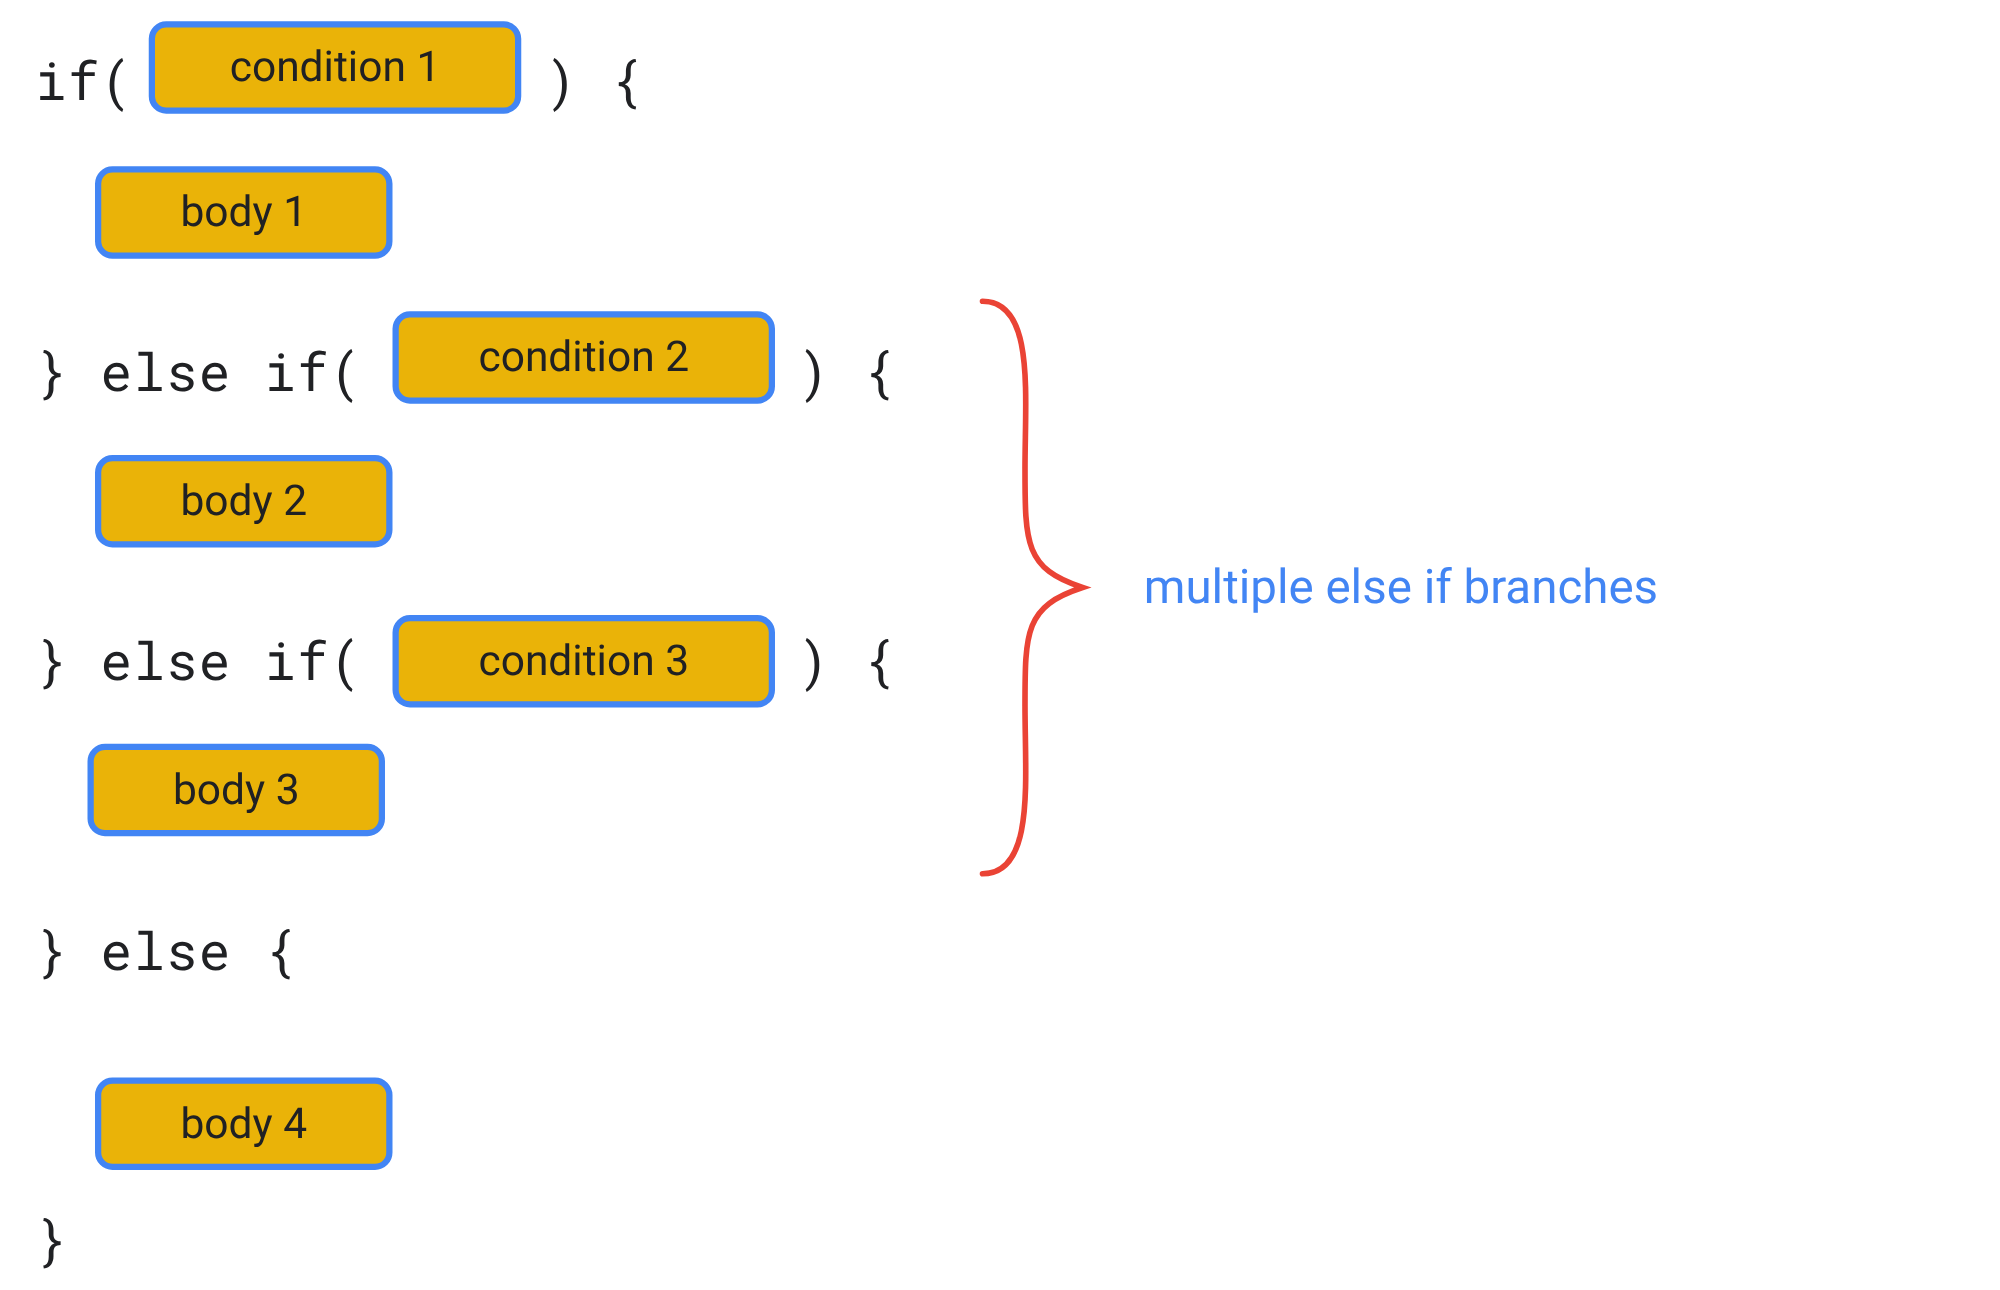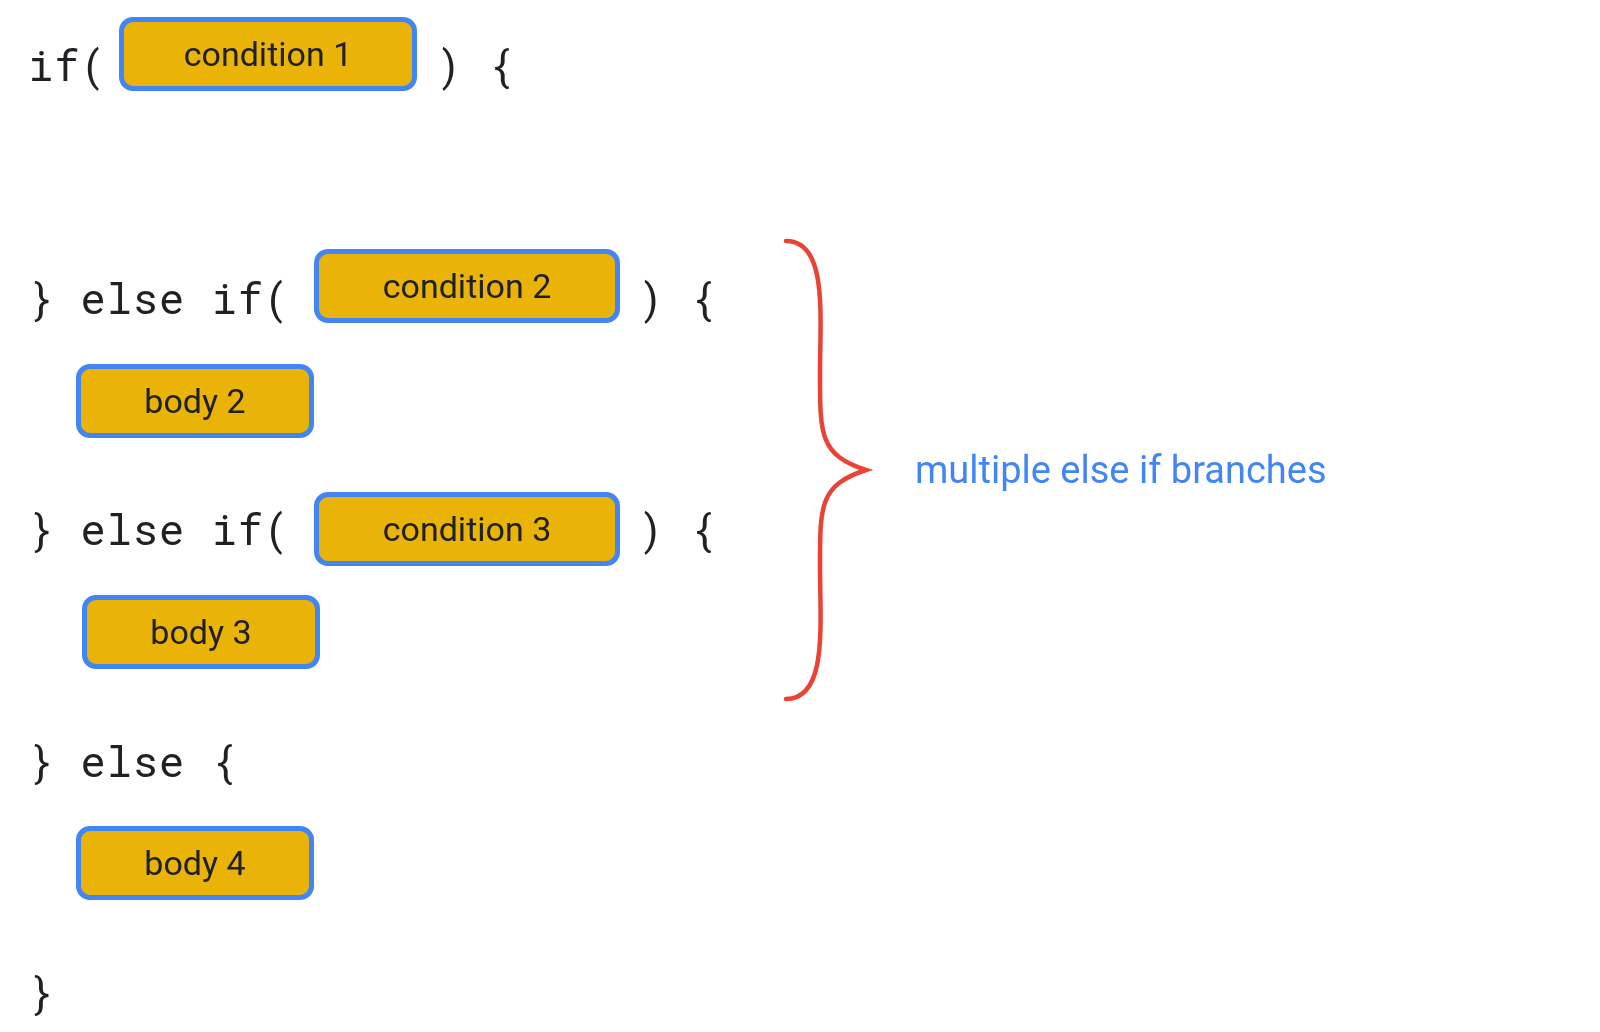--- a/index.html
+++ b/index.html
@@ -52,44 +52,47 @@
 <body>
 
 <div class="stage">
 
   <div class="code" style="left:28px; top:37px;">if(</div>
   <div class="pill" style="left:119px; top:17px; width:298px; height:74px;">
     <span>condition 1</span>
   </div>
   <div class="code" style="left:436px; top:37px;">) {</div>
 
+  <div class="pill" style="left:76px; top:133px; width:238px; height:74px;">
+    <span>body 1</span>
+  </div>
 
   <div class="code" style="left:28px; top:270px;">} else if(</div>
   <div class="pill" style="left:314px; top:249px; width:306px; height:74px;">
     <span>condition 2</span>
   </div>
   <div class="code" style="left:638px; top:270px;">) {</div>
 
   <div class="pill" style="left:76px; top:364px; width:238px; height:74px;">
     <span>body 2</span>
   </div>
 
   <div class="code" style="left:28px; top:501px;">} else if(</div>
   <div class="pill" style="left:314px; top:480px; width:306px; height:74px;margin-top:12px;">
     <span>condition 3</span>
   </div>
   <div class="code" style="left:638px; top:501px;">) {</div>
 
-  <div class="pill" style="left:82px; top:595px; width:238px; height:74px;text-align:center;">
+  <div class="pill" style="left:70px; top:595px; width:238px; height:74px;text-align:center;">
     <span>body 3</span>
   </div>
 
   <div class="code" style="left:28px; top:733px;">} else {</div>
 
-  <div class="pill" style="left:76px; top:826px; width:238px; height:74px;">
+  <div class="pill" style="left:76px; top:862px; width:238px; height:74px;">
     <span>body 4</span>
   </div>
 
   <div class="code" style="left:28px; top:964px;">}</div>
 
   <svg class="brace-svg" style="left:780px; top:235px;" width="120" height="470">
     <path d="M 6 6
              C 48 6, 40 80, 40 140
              C 40 200, 40 220, 86 235
              C 40 250, 40 270, 40 330

